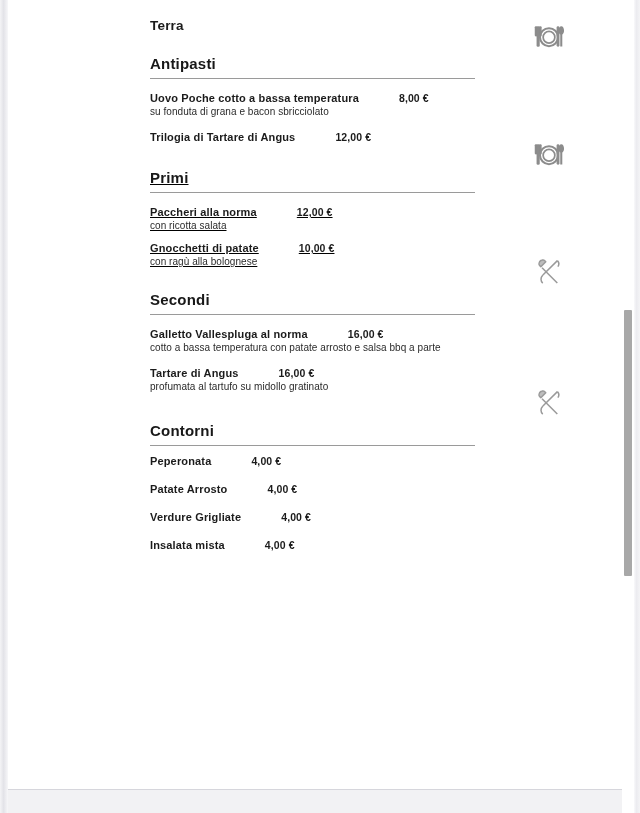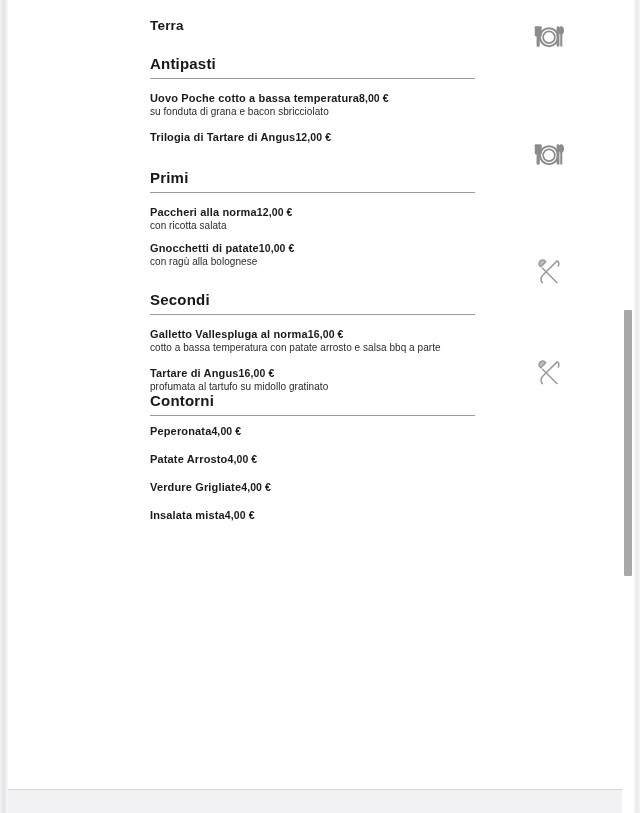--- a/index.html
+++ b/index.html
@@ -106,33 +106,34 @@
     letter-spacing: .15px;
     margin-left: 7px;
   }
   .item-price {
     font-size: 10.5px;
     font-weight: bold;
     color: #1b1b1b;
     white-space: nowrap;
     text-align: right;
     letter-spacing: .1px;
+    padding-left: 40px;
   }
   .item-desc {
     font-size: 10px;
     font-weight: normal;
     color: #2b2b2b;
     margin: 2px 0 0 7px;
     letter-spacing: .05px;
   }
 
   
   .sec-antipasti { margin-bottom: 26px; }
-  .sec-primi     { margin-bottom: 24px; }
-  .sec-secondi   { }
+  .sec-primi     { margin-bottom: 24px; text-decoration: underline; }
+  .sec-secondi   { margin-bottom: 30px; }
 
   .sec-primi   .section-icon { top: -32px; }
   .sec-secondi .section-icon { top: -38px; }
   .sec-contorni .section-icon { top: -38px; }
 
   .sec-contorni .items { margin-top: 9px; }
   .sec-contorni .item { margin-bottom: 16px; }
 
   
   #scrollbar {

